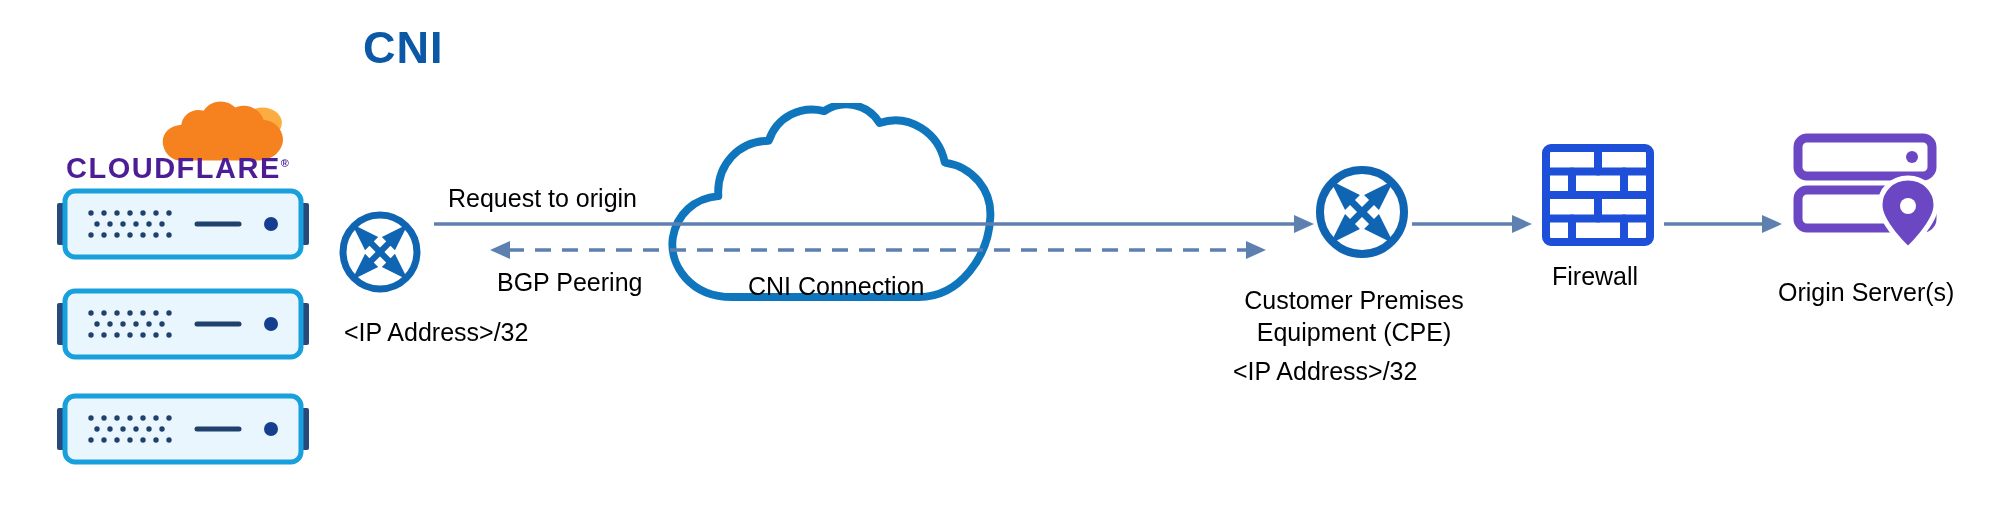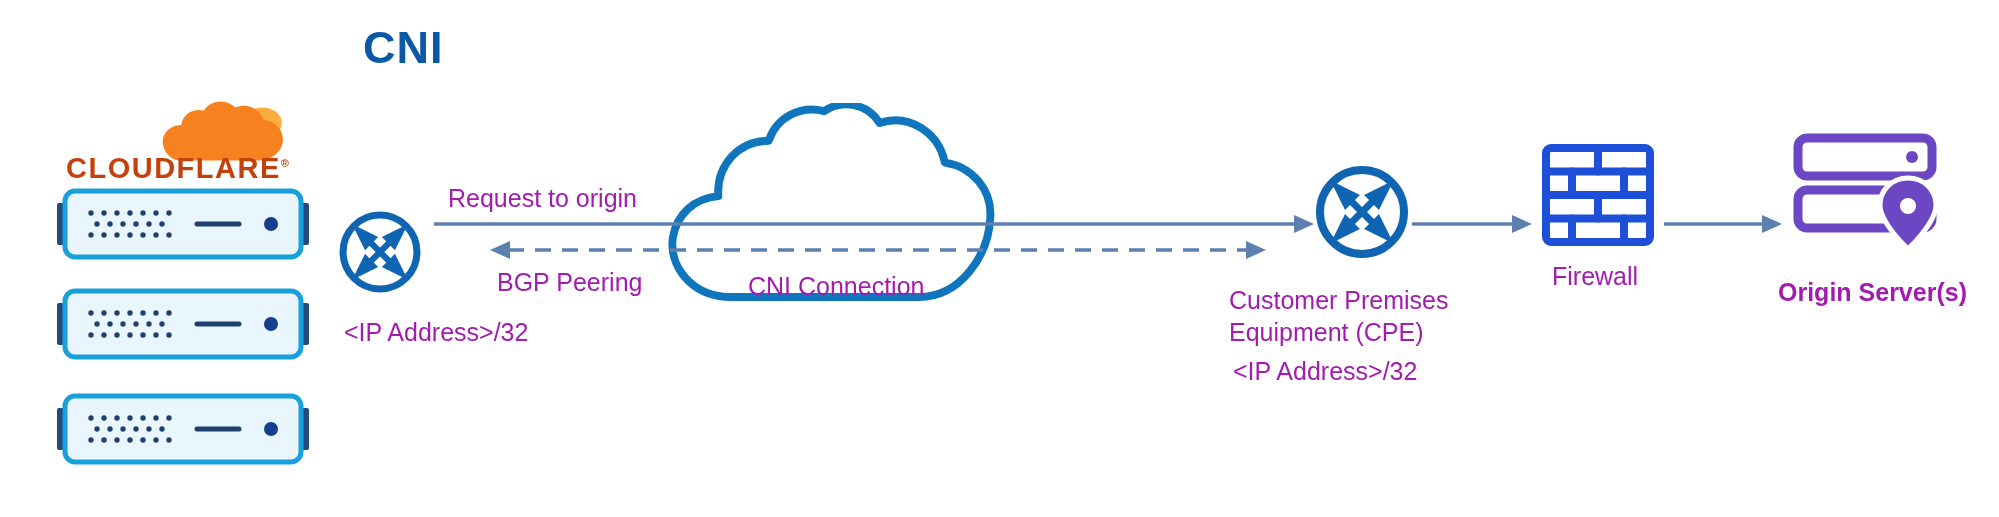--- a/index.html
+++ b/index.html
@@ -3,35 +3,36 @@
 <meta charset="utf-8">
 <style>
   html,body { margin:0; padding:0; background:#ffffff; }
   .canvas {
     position:relative;
     width:1999px;
     height:517px;
     background:#ffffff;
     font-family:"Liberation Sans", sans-serif;
     overflow:hidden;
+    text-align:center;
   }
   .abs { position:absolute; }
   .lbl {
-    color:#a21caf;
+    color:#000000;
     font-size:25px;
     line-height:32px;
   }
   .title {
     color:#0A58A6;
     font-size:45px;
     font-weight:600;
     letter-spacing:1px;
   }
   .wordmark {
-    color:#c2410c;
+    color:#4c1d95;
     font-size:29px;
     font-weight:800;
     letter-spacing:1.5px;
     white-space:nowrap;
   }
   .wordmark sup { font-size:11px; font-weight:700; vertical-align:super; }
   .cpe-label { width:250px;margin-top:8px; }
   svg { display:block; }
   .z1 { z-index:1; } .z2 { z-index:2; } .z3 { z-index:3; } .z4 { z-index:4; }
 </style>
@@ -237,15 +238,15 @@
     <svg width="150" height="138" viewBox="0 0 150 138">
       <rect x="8" y="10" width="134" height="38" rx="9" fill="#ffffff" stroke="#6C47C4" stroke-width="9"></rect>
       <circle cx="122" cy="29" r="6" fill="#6C47C4"></circle>
       <rect x="8" y="62" width="134" height="38" rx="9" fill="#ffffff" stroke="#6C47C4" stroke-width="9"></rect>
       <g>
         <path d="M118,50 c-16,0 -28,12 -28,27 c0,18 28,44 28,44 c0,0 28,-26 28,-44 c0,-15 -12,-27 -28,-27 z" fill="#6C47C4" stroke="#ffffff" stroke-width="5"></path>
         <circle cx="118" cy="78" r="8" fill="#ffffff"></circle>
       </g>
     </svg>
   </div>
-  <div class="abs lbl z4" style="left:1778px; top:276px;font-weight:bold;">Origin Server(s)</div>
+  <div class="abs lbl z4" style="left:1778px; top:276px;">Origin Server(s)</div>
 
 </div>
 
 </body></html>

